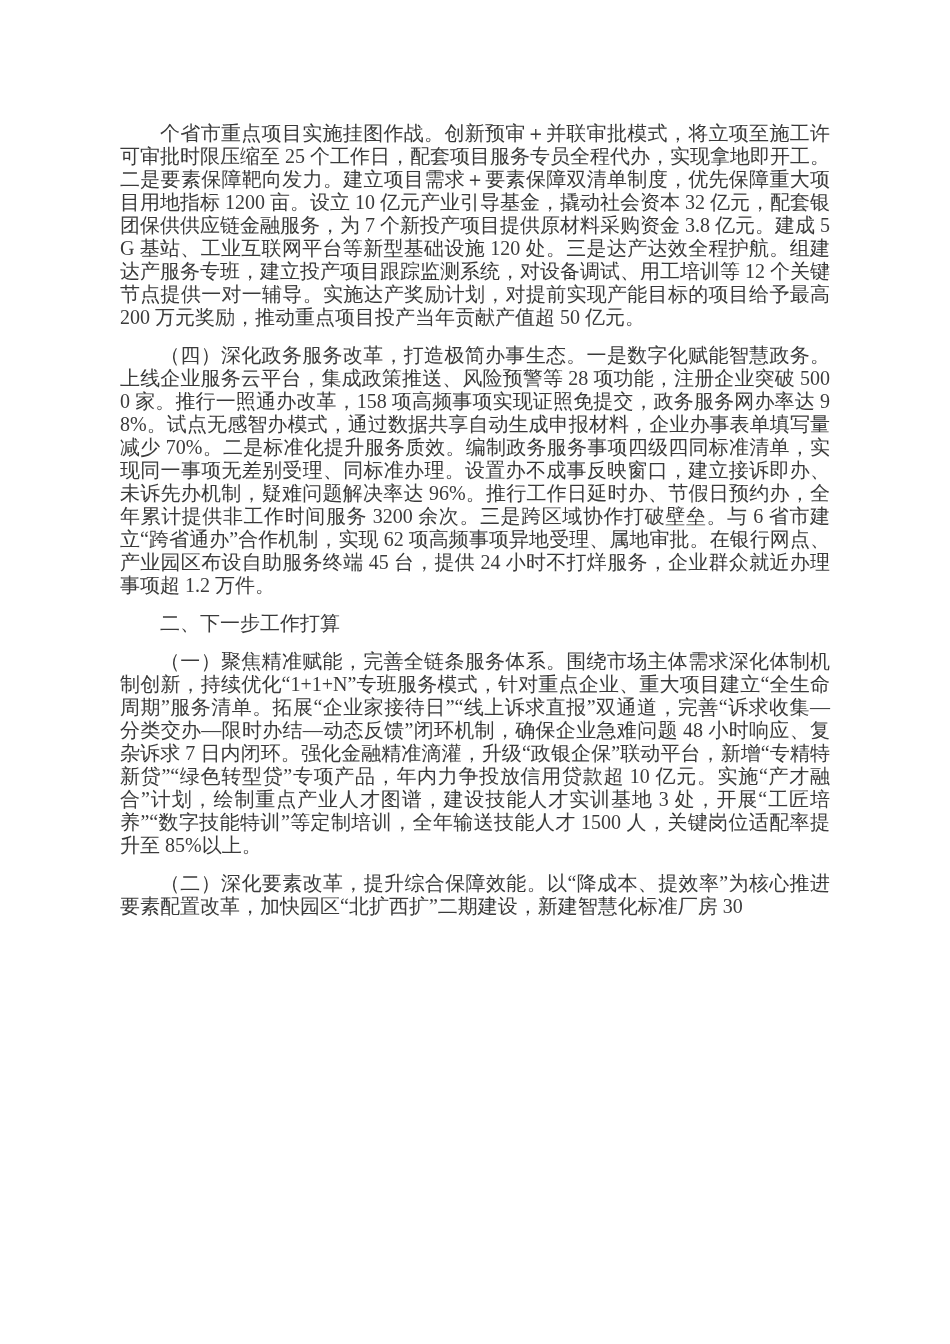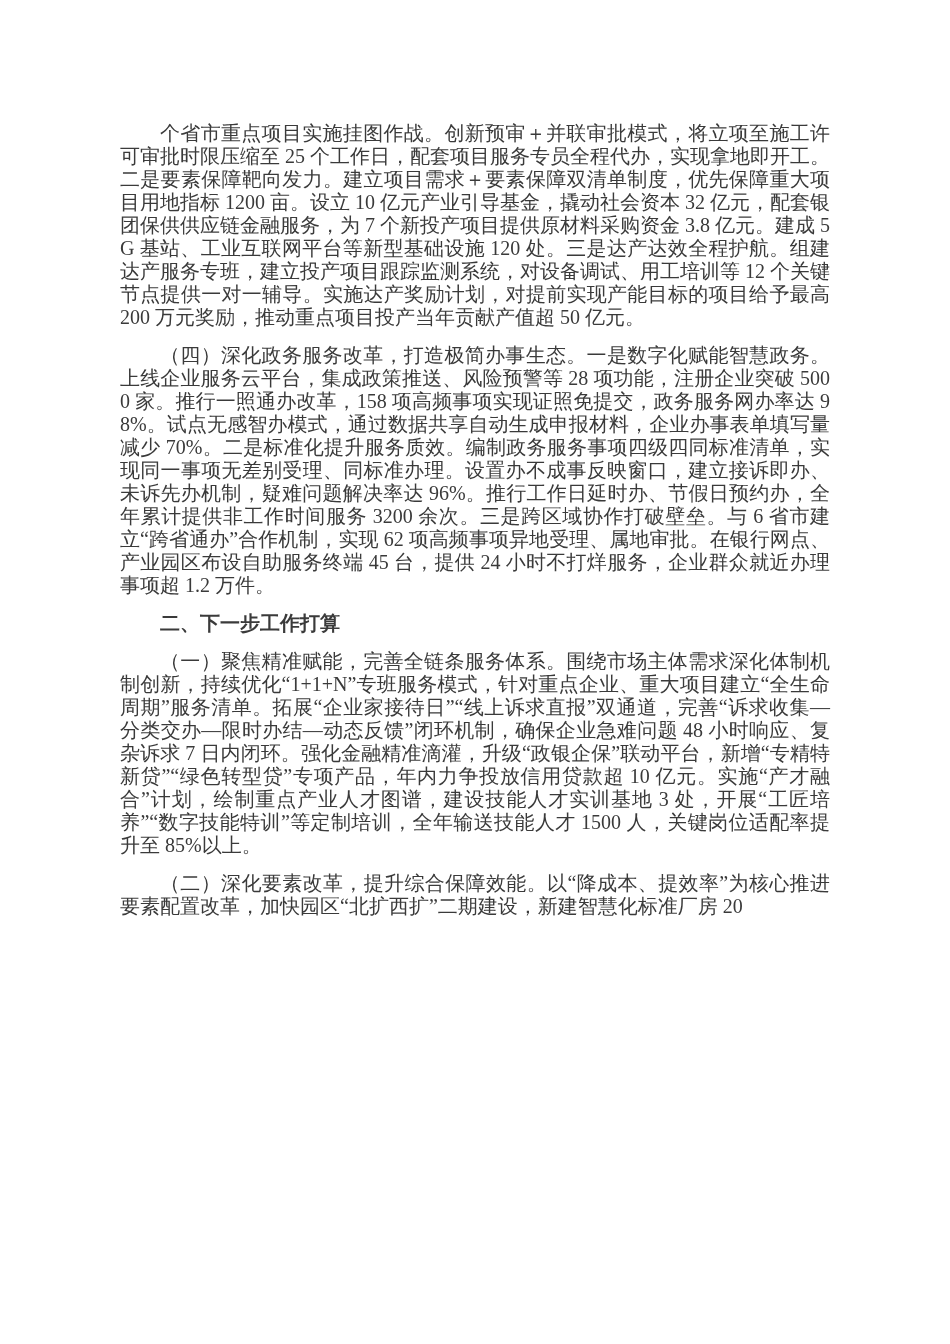--- a/index.html
+++ b/index.html
@@ -25,27 +25,26 @@
     color: #3a3a3a;
     text-align: justify;
   }
   .para {
     margin: 0 0 15px 0;
     text-indent: 2em;
     word-break: break-all;
   }
   .para.heading {
     text-align: left;
-    font-weight: bold;
   }
 </style>
 </head>
 <body>
 
 <div class="page">
   <div class="doc">
     <p class="para">个省市重点项目实施挂图作战。创新预审＋并联审批模式，将立项至施工许可审批时限压缩至 25 个工作日，配套项目服务专员全程代办，实现拿地即开工。二是要素保障靶向发力。建立项目需求＋要素保障双清单制度，优先保障重大项目用地指标 1200 亩。设立 10 亿元产业引导基金，撬动社会资本 32 亿元，配套银团保供供应链金融服务，为 7 个新投产项目提供原材料采购资金 3.8 亿元。建成 5G 基站、工业互联网平台等新型基础设施 120 处。三是达产达效全程护航。组建达产服务专班，建立投产项目跟踪监测系统，对设备调试、用工培训等 12 个关键节点提供一对一辅导。实施达产奖励计划，对提前实现产能目标的项目给予最高 200 万元奖励，推动重点项目投产当年贡献产值超 50 亿元。</p>
     <p class="para">（四）深化政务服务改革，打造极简办事生态。一是数字化赋能智慧政务。上线企业服务云平台，集成政策推送、风险预警等 28 项功能，注册企业突破 5000 家。推行一照通办改革，158 项高频事项实现证照免提交，政务服务网办率达 98%。试点无感智办模式，通过数据共享自动生成申报材料，企业办事表单填写量减少 70%。二是标准化提升服务质效。编制政务服务事项四级四同标准清单，实现同一事项无差别受理、同标准办理。设置办不成事反映窗口，建立接诉即办、未诉先办机制，疑难问题解决率达 96%。推行工作日延时办、节假日预约办，全年累计提供非工作时间服务 3200 余次。三是跨区域协作打破壁垒。与 6 省市建立“跨省通办”合作机制，实现 62 项高频事项异地受理、属地审批。在银行网点、产业园区布设自助服务终端 45 台，提供 24 小时不打烊服务，企业群众就近办理事项超 1.2 万件。</p>
     <p class="para heading">二、下一步工作打算</p>
     <p class="para">（一）聚焦精准赋能，完善全链条服务体系。围绕市场主体需求深化体制机制创新，持续优化“1+1+N”专班服务模式，针对重点企业、重大项目建立“全生命周期”服务清单。拓展“企业家接待日”“线上诉求直报”双通道，完善“诉求收集—分类交办—限时办结—动态反馈”闭环机制，确保企业急难问题 48 小时响应、复杂诉求 7 日内闭环。强化金融精准滴灌，升级“政银企保”联动平台，新增“专精特新贷”“绿色转型贷”专项产品，年内力争投放信用贷款超 10 亿元。实施“产才融合”计划，绘制重点产业人才图谱，建设技能人才实训基地 3 处，开展“工匠培养”“数字技能特训”等定制培训，全年输送技能人才 1500 人，关键岗位适配率提升至 85%以上。</p>
-    <p class="para">（二）深化要素改革，提升综合保障效能。以“降成本、提效率”为核心推进要素配置改革，加快园区“北扩西扩”二期建设，新建智慧化标准厂房 20</p>
+    <p class="para">（二）深化要素改革，提升综合保障效能。以“降成本、提效率”为核心推进要素配置改革，加快园区“北扩西扩”二期建设，新建智慧化标准厂房 30</p>
   </div>
 </div>
 
 </body></html>

